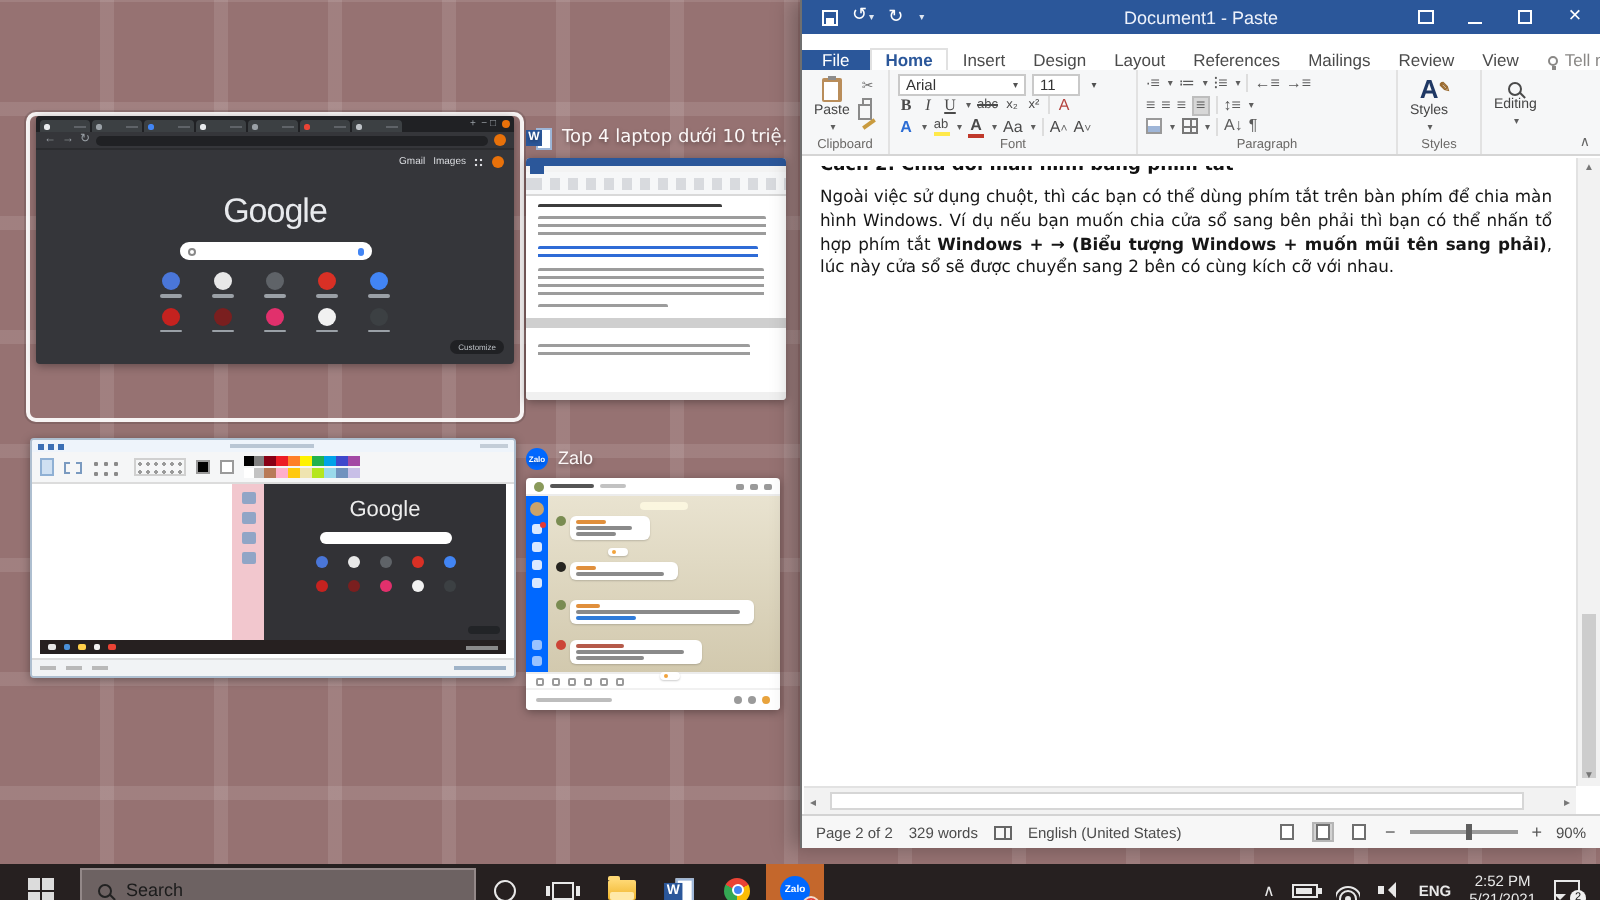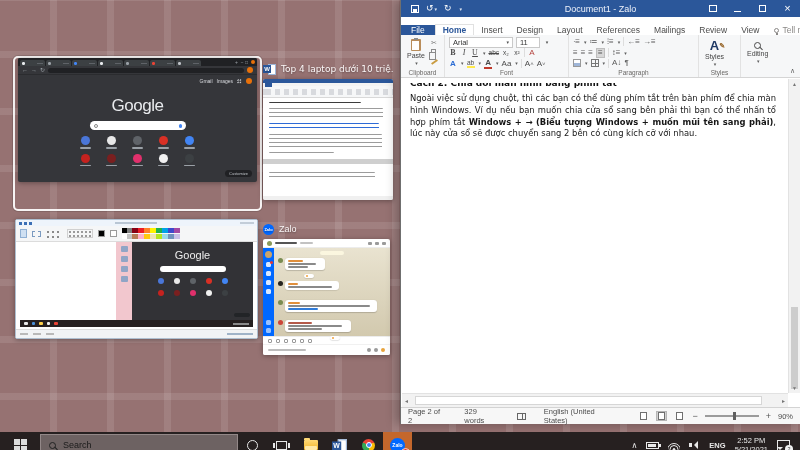--- a/index.html
+++ b/index.html
@@ -74,21 +74,21 @@
 .w-doc{position:absolute;top:79px;left:1px;right:12px;bottom:31px;background:#fff;overflow:hidden}
 .headclip{height:6px;overflow:hidden;margin:4px 10px 0 8px}
 .headclip>div{font-size:9px;font-weight:bold;line-height:10px;margin-top:-5px;color:#111}
 .ptext{margin:4px 12px 0 8px;font-size:8.4px;line-height:11.8px;text-align:justify;color:#161616}
 .vscroll{position:absolute;top:79px;right:0;width:12px;bottom:31px;background:#f2f2f2;border-left:1px solid #e2e2e2;font-size:5px;color:#777;text-align:center}
 .vthumb{position:absolute;left:2px;right:2px;top:228px;height:82px;background:#cdcdcd}
 .varr{position:absolute;left:0;right:0}
 .hscroll{position:absolute;left:1px;right:12px;bottom:17px;height:14px;background:#f2f2f2;border-top:1px solid #e2e2e2}
 .hthumb{position:absolute;left:13px;right:26px;top:2px;bottom:2px;background:#fff;border:1px solid #d6d6d6}
 .harr{position:absolute;top:3px;font-size:6px;color:#777}
-.w-status{position:absolute;left:0;right:0;bottom:0;height:17px;background:#f7f7f7;border-top:1px solid #d3d3d3;display:flex;align-items:center;font-size:7.5px;color:#4c4c4c;padding:0 7px;gap:18px}
+.w-status{position:absolute;left:0;right:0;bottom:0;height:17px;background:#f7f7f7;border-top:1px solid #d3d3d3;display:flex;align-items:center;font-size:7.5px;color:#4c4c4c;padding:0 7px;gap:8px}
 .ic-proof{width:9px;height:7px;border:1px solid #666;position:relative}
 .ic-proof::after{content:"";position:absolute;left:4px;top:0;bottom:0;width:1px;background:#666}
 .srbar{margin-left:auto;display:flex;align-items:center;gap:7px}
 .vw{width:11px;height:10px;display:flex;align-items:center;justify-content:center}
 .vw i{width:7px;height:8px;border:1px solid #6f6f6f;background:#fff}
 .vw.selv{background:#d2d2d2;border:1px solid #b5b5b5}
 .ztrack{width:54px;height:2px;background:#9b9b9b;position:relative}
 .zthumb{position:absolute;left:28px;top:-3px;width:3px;height:8px;background:#5f5f5f}
 .zsign{font-size:9px;color:#555}
 
@@ -509,21 +509,21 @@
   </div>
 
   <div class="word">
     <div class="w-title">
       <div class="qat">
         <span class="ic-save"></span>
         <span class="qgl">↺<span class="cv">▾</span></span>
         <span class="qgl">↻</span>
         <span class="cv">▾</span>
       </div>
-      <span class="w-title-text">Document1 - Zalo</span>
+      <span class="w-title-text">Document1 - Paste</span>
       <div class="wc">
         <span class="wcb">
             <span class="ic-ribopt"></span>
           </span>
         <span class="wcb">
             <span class="ic-min"></span>
           </span>
         <span class="wcb">
             <span class="ic-rest"></span>
           </span>

